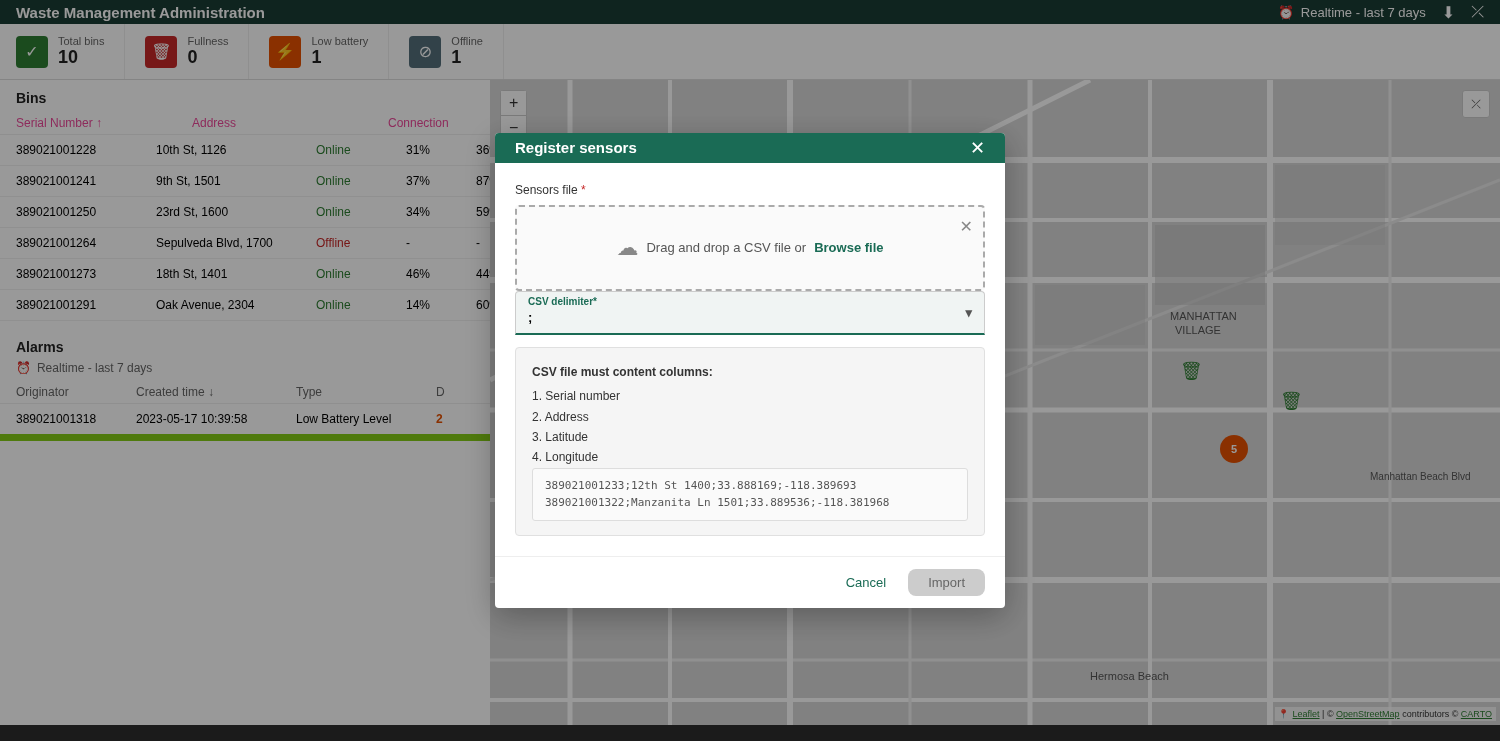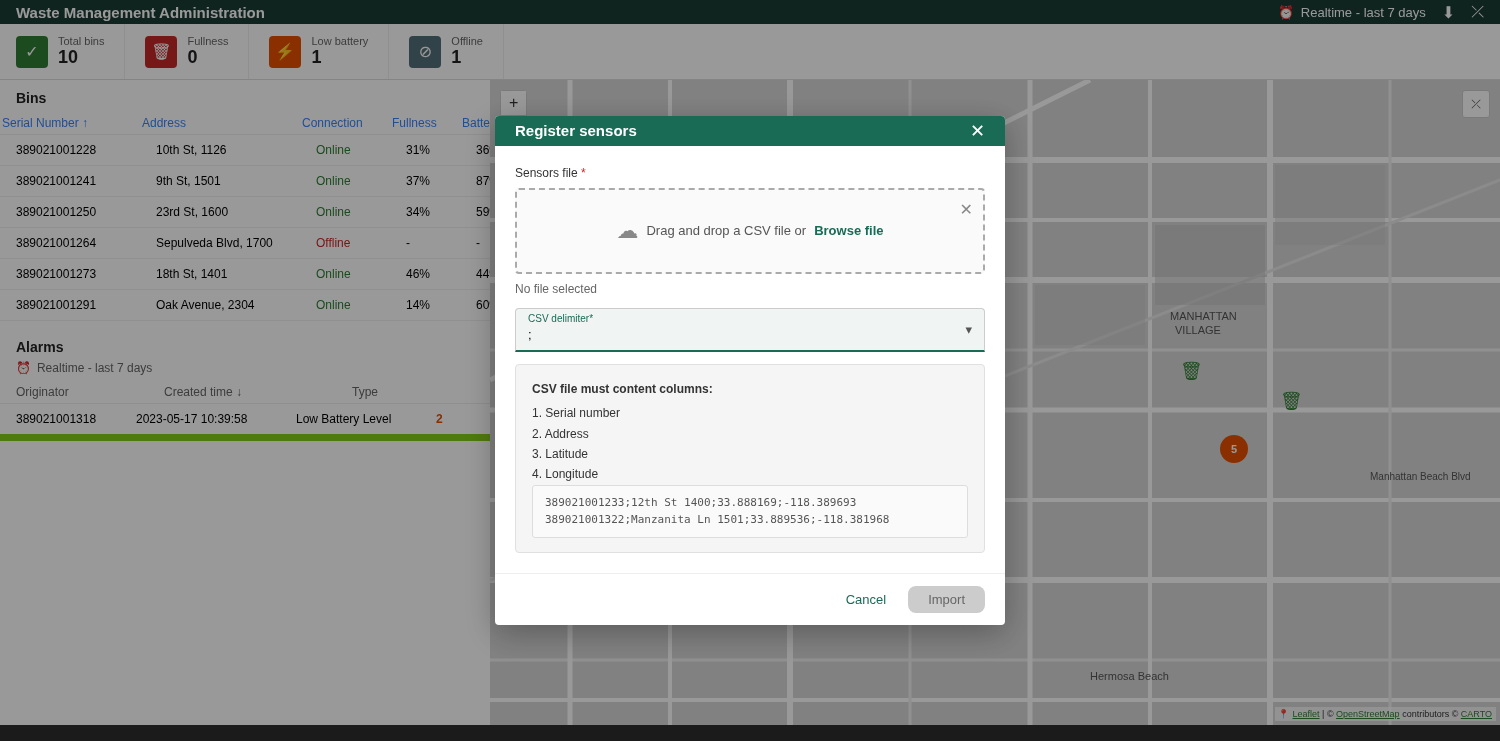--- a/index.html
+++ b/index.html
@@ -69,24 +69,25 @@
     
     .section-title {
       font-size: 14px;
       font-weight: bold;
       padding: 10px 16px 6px;
       color: #222;
     }
     .table-header {
       display: grid;
       grid-template-columns: 140px 160px 90px 70px 70px;
-      padding: 4px 2px;
+      padding: 4px 16px;
       font-size: 12px;
-      color: #3b82f6;
+      color: #ec4899;
       border-bottom: 1px solid #eee;
+      gap: 36px;
     }
     .table-header span { display: flex; align-items: center; gap: 3px; }
     .table-row {
       display: grid;
       grid-template-columns: 140px 160px 90px 70px 70px;
       padding: 8px 16px;
       font-size: 12px;
       border-bottom: 1px solid #f0f0f0;
       align-items: center;
     }
@@ -96,21 +97,20 @@
     
     .alarms-section { padding-top: 8px; }
     .alarms-subtitle { font-size: 12px; color: #666; padding: 0 16px 6px; display: flex; align-items: center; gap: 6px; }
     .alarms-table-header {
       display: grid;
       grid-template-columns: 120px 160px 140px 50px;
       padding: 4px 16px;
       font-size: 12px;
       color: #666;
       border-bottom: 1px solid #eee;
-      gap: 28px;
     }
     .alarms-table-row {
       display: grid;
       grid-template-columns: 120px 160px 140px 50px;
       padding: 8px 16px;
       font-size: 12px;
       border-bottom: 7px solid #84cc16;
       align-items: center;
     }
 
@@ -498,24 +498,23 @@
 
       <label class="form-label">
         <span>Sensors file</span><span class="required"> *</span>
       </label>
       <div class="drop-zone">
         <span style="font-size:22px;color:#888;">☁</span>
         <span class="drop-zone-text">Drag and drop a CSV file or</span>
         <span class="browse-link">Browse file</span>
         <button class="drop-close">✕</button>
       </div>
-      <div class="no-file">No file selected</div>
 
       <div class="select-wrapper">
-        <div style="background:#f0f4f3; border:1px solid #ccc; border-bottom:2px solid #1a6b55; border-radius:4px 4px 0 0; padding:4px 12px 8px; position:relative;">
+        <div style="background:#f0f4f3; border:1px solid #ccc; border-bottom:2px solid #1a6b55; border-radius:4px 4px 0 0; padding:4px 12px 8px; position:relative;font-weight:bold;">
           <div class="select-label">
             <span>CSV delimiter</span><span>*</span>
           </div>
           <div style="padding-top:14px; font-size:13px;">;</div>
           <span class="select-arrow">▾</span>
         </div>
       </div>
 
       <div class="info-box">
         <div class="bold">CSV file must content columns:</div>

